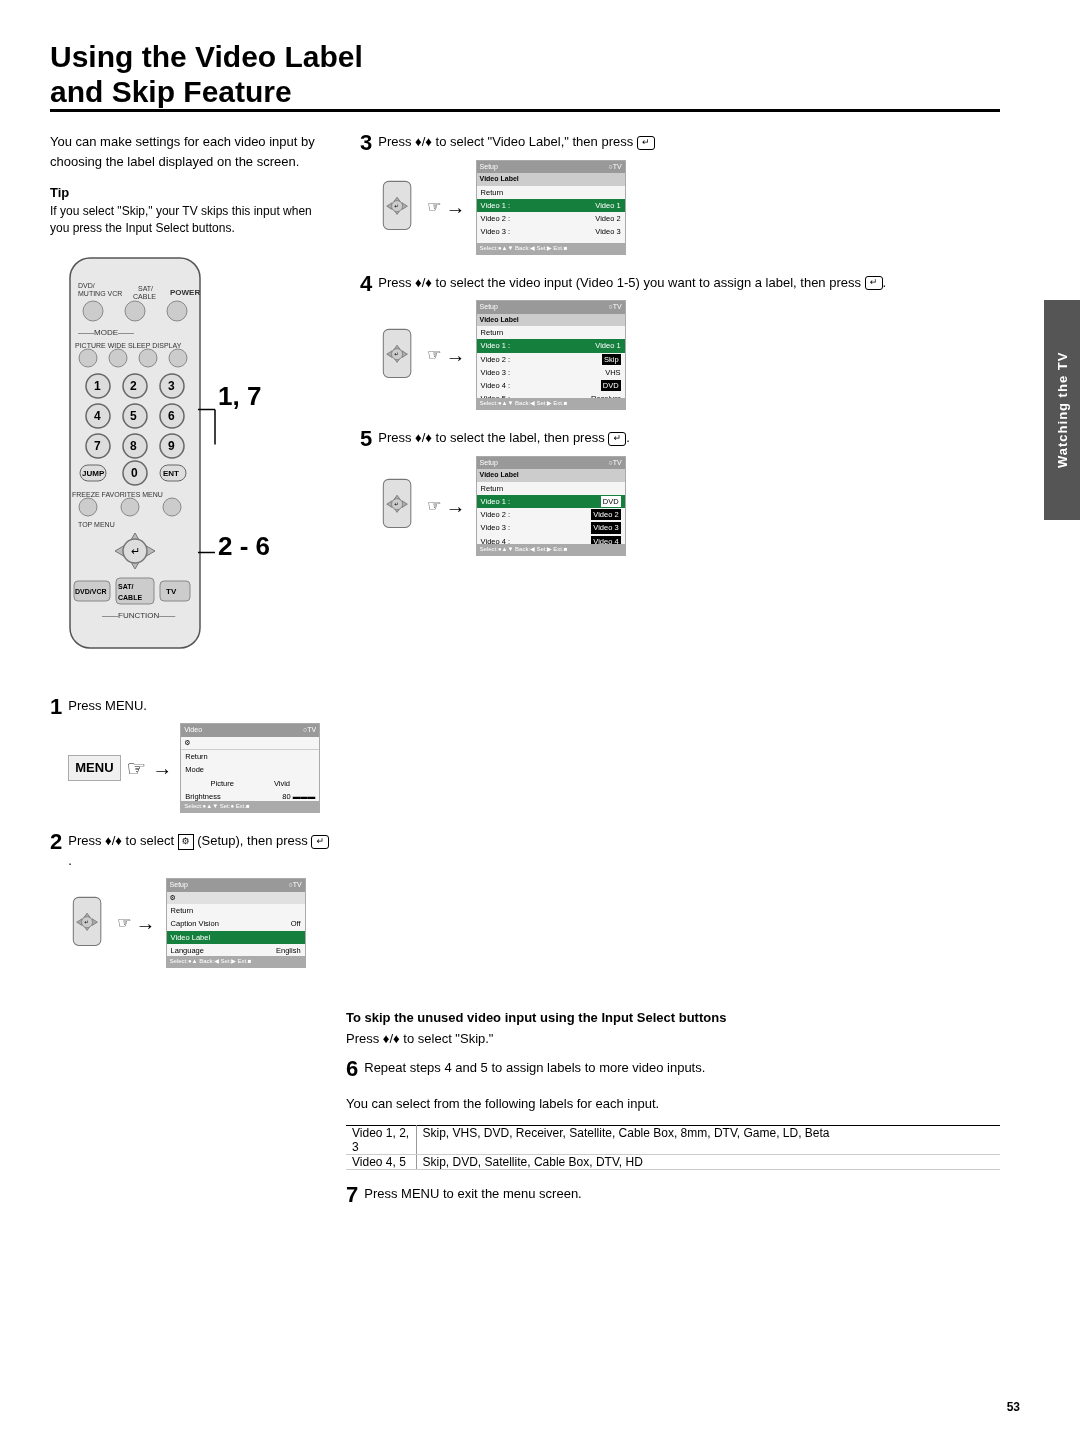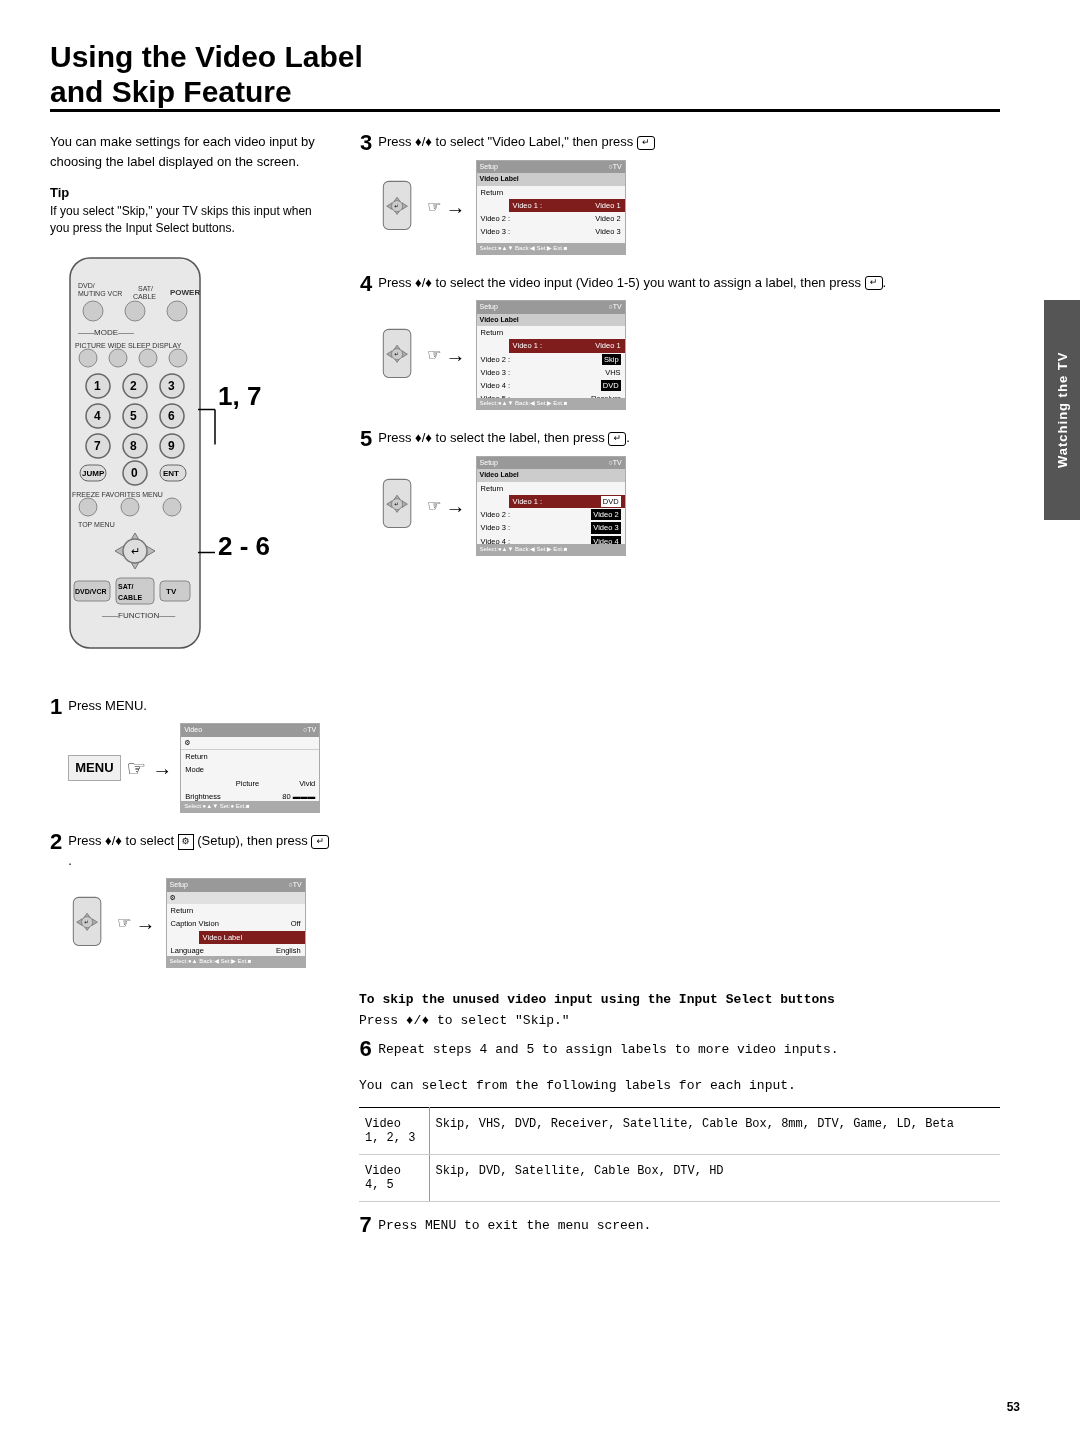--- a/index.html
+++ b/index.html
@@ -150,23 +150,22 @@
       justify-content: space-between;
     }
 
     .screen-mock .screen-row {
       padding: 1px 4px;
       font-size: 7.5px;
       cursor: default;
     }
 
     .screen-mock .screen-row.highlighted {
-      background: #7f1d1d;
+      background: #15803d;
       color: #fff;
-      margin-left: 32px;
     }
 
     .screen-mock .screen-footer {
       position: absolute;
       bottom: 0;
       width: 100%;
       background: #aaa;
       color: #fff;
       font-size: 6px;
       padding: 1px 3px;
@@ -174,24 +173,23 @@
       justify-content: space-between;
     }
 
     .arrow-right {
       font-size: 20px;
       color: #000;
     }
 
     
     .bottom-section {
-      margin-top: 6px;
-      display: flex;
-      gap: 29px;
-      font-family: Liberation Mono, monospace;
+      margin-top: 24px;
+      display: flex;
+      gap: 16px;
     }
 
     .bottom-left {
       width: 280px;
       flex-shrink: 0;
     }
 
     .bottom-right {
       flex: 1;
     }
@@ -209,21 +207,21 @@
 
     .labels-table {
       width: 100%;
       border-collapse: collapse;
       font-size: 12px;
       margin-top: 10px;
       border-top: 1px solid #000;
       border-bottom: 1px solid #000;
     }
     .labels-table td {
-      padding: 9px 6px;
+      padding: 0 6px;
       vertical-align: top;
       border-bottom: 1px solid #ccc;
     }
     .labels-table td:first-child {
       width: 70px;
       font-size: 12px;
       border-right: 1px solid #999;
     }
 
     .page-number {
@@ -402,21 +400,21 @@
               <div class="screen-mock">
                 <div class="screen-header">
                   <span>Video</span>
                   <span>○TV</span>
                 </div>
                 <div style="display:flex; padding:1px 3px; font-size:7px; border-bottom:1px solid #ccc;">
                   <span>⚙</span>
                 </div>
                 <div class="screen-row">Return</div>
                 <div class="screen-row">Mode</div>
-                <div class="screen-row" style="display:flex;justify-content:flex-end;gap:40px;">
+                <div class="screen-row" style="display:flex;justify-content:center;gap:40px;">
                     <span>Picture</span>
                     <span>Vivid</span>
                   </div>
                 <div class="screen-row" style="display:flex;justify-content:space-between;">
                     <span>Brightness</span>
                     <span>80 ▬▬▬</span>
                   </div>
                 <div class="screen-row" style="display:flex;justify-content:space-between;">
                     <span>Color</span>
                     <span>80 ▬▬▬</span>

